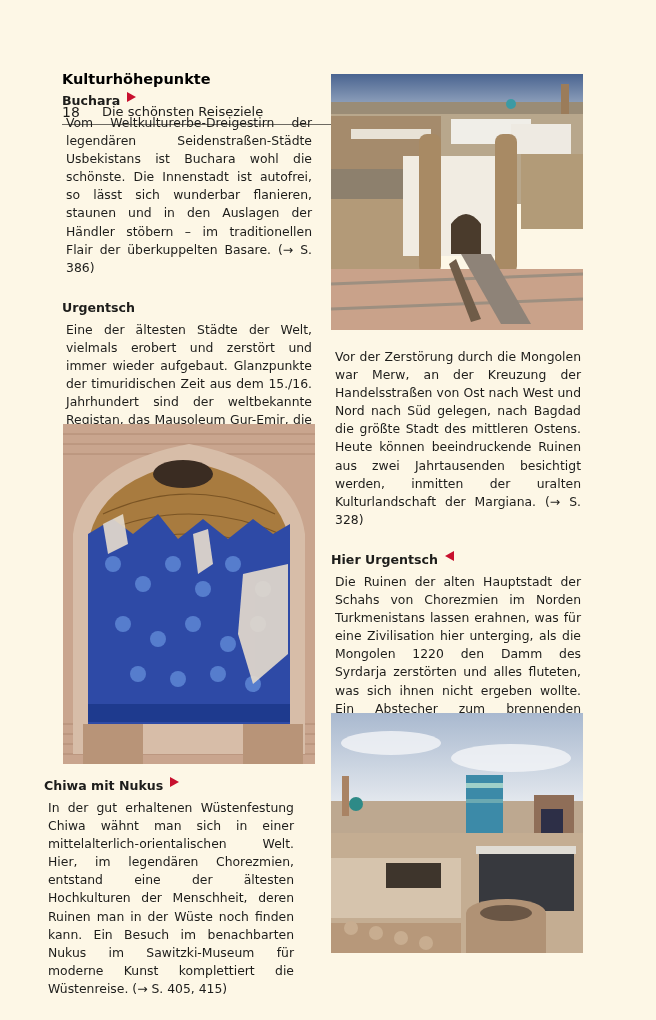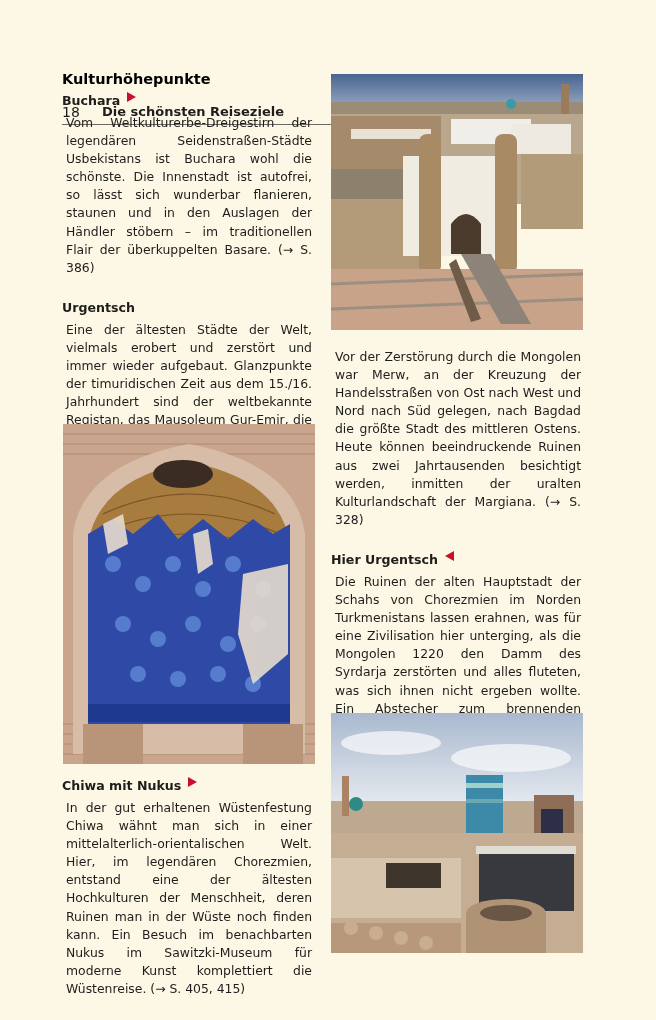--- a/index.html
+++ b/index.html
@@ -12,21 +12,21 @@
     overflow: hidden;
   }
   .header {
     position: absolute; left: 62px; top: 56px; width: 520px; height: 20px;
     border-bottom: 1px solid #6d6a62;
     display: flex; 
     font-size: 13.5px;
     margin-top: 48px;
   }
   .header .pnum { width: 40px; font-size: 14px; }
-  .header .ptitle { font-weight: bold; font-size: 13px; padding-bottom: 1px; }
+  .header .ptitle { font-weight: normal; font-size: 13px; padding-bottom: 1px; }
   .col { position: absolute; width: 254px; font-size: 12.4px; line-height: 18.1px; }
   .col p { margin: 4px; text-align: justify; }
   .section-title {
     color: #000000; font-weight: bold; font-size: 14.5px; margin: 0 0 3px 0; line-height: 19px;
   }
   .sub { font-weight: bold; font-size: 12.6px; line-height: 18px; display: flex; }
   .tri-r { display: inline-block; width: 0; height: 0; border-top: 5px solid transparent; border-bottom: 5px solid transparent; border-left: 9px solid #c8102e; margin-left: 7px; }
   .tri-l { display: inline-block; width: 0; height: 0; border-top: 5px solid transparent; border-bottom: 5px solid transparent; border-right: 9px solid #c8102e; margin-left: 7px; }
   .photo { position: absolute; overflow: hidden; }
   .photo svg { display: block; width: 100%; height: 100%; }
@@ -168,19 +168,19 @@
     <rect y="210" width="130" height="30" fill="#b7987a"></rect>
     <g fill="#c8ad90">
         <circle cx="20" cy="215" r="7"></circle>
         <circle cx="45" cy="220" r="7"></circle>
         <circle cx="70" cy="225" r="7"></circle>
         <circle cx="95" cy="230" r="7"></circle>
       </g>
   </svg>
 </div>
 
-<div class="col" style="left:62px; top:777px;">
+<div class="col" style="left:44px; top:777px;">
   <div class="sub">
     <span>Chiwa mit Nukus</span>
     <span class="tri-r"></span>
   </div>
   <p>In der gut erhaltenen Wüstenfestung Chiwa wähnt man sich in einer mittelalterlich-orientalischen Welt. Hier, im legendären Chorezmien, entstand eine der ältesten Hochkulturen der Menschheit, deren Ruinen man in der Wüste noch finden kann. Ein Besuch im benachbarten Nukus im Sawitzki-Museum für moderne Kunst komplettiert die Wüstenreise. (→ S. 405, 415)</p>
 </div>
 
 </body></html>

